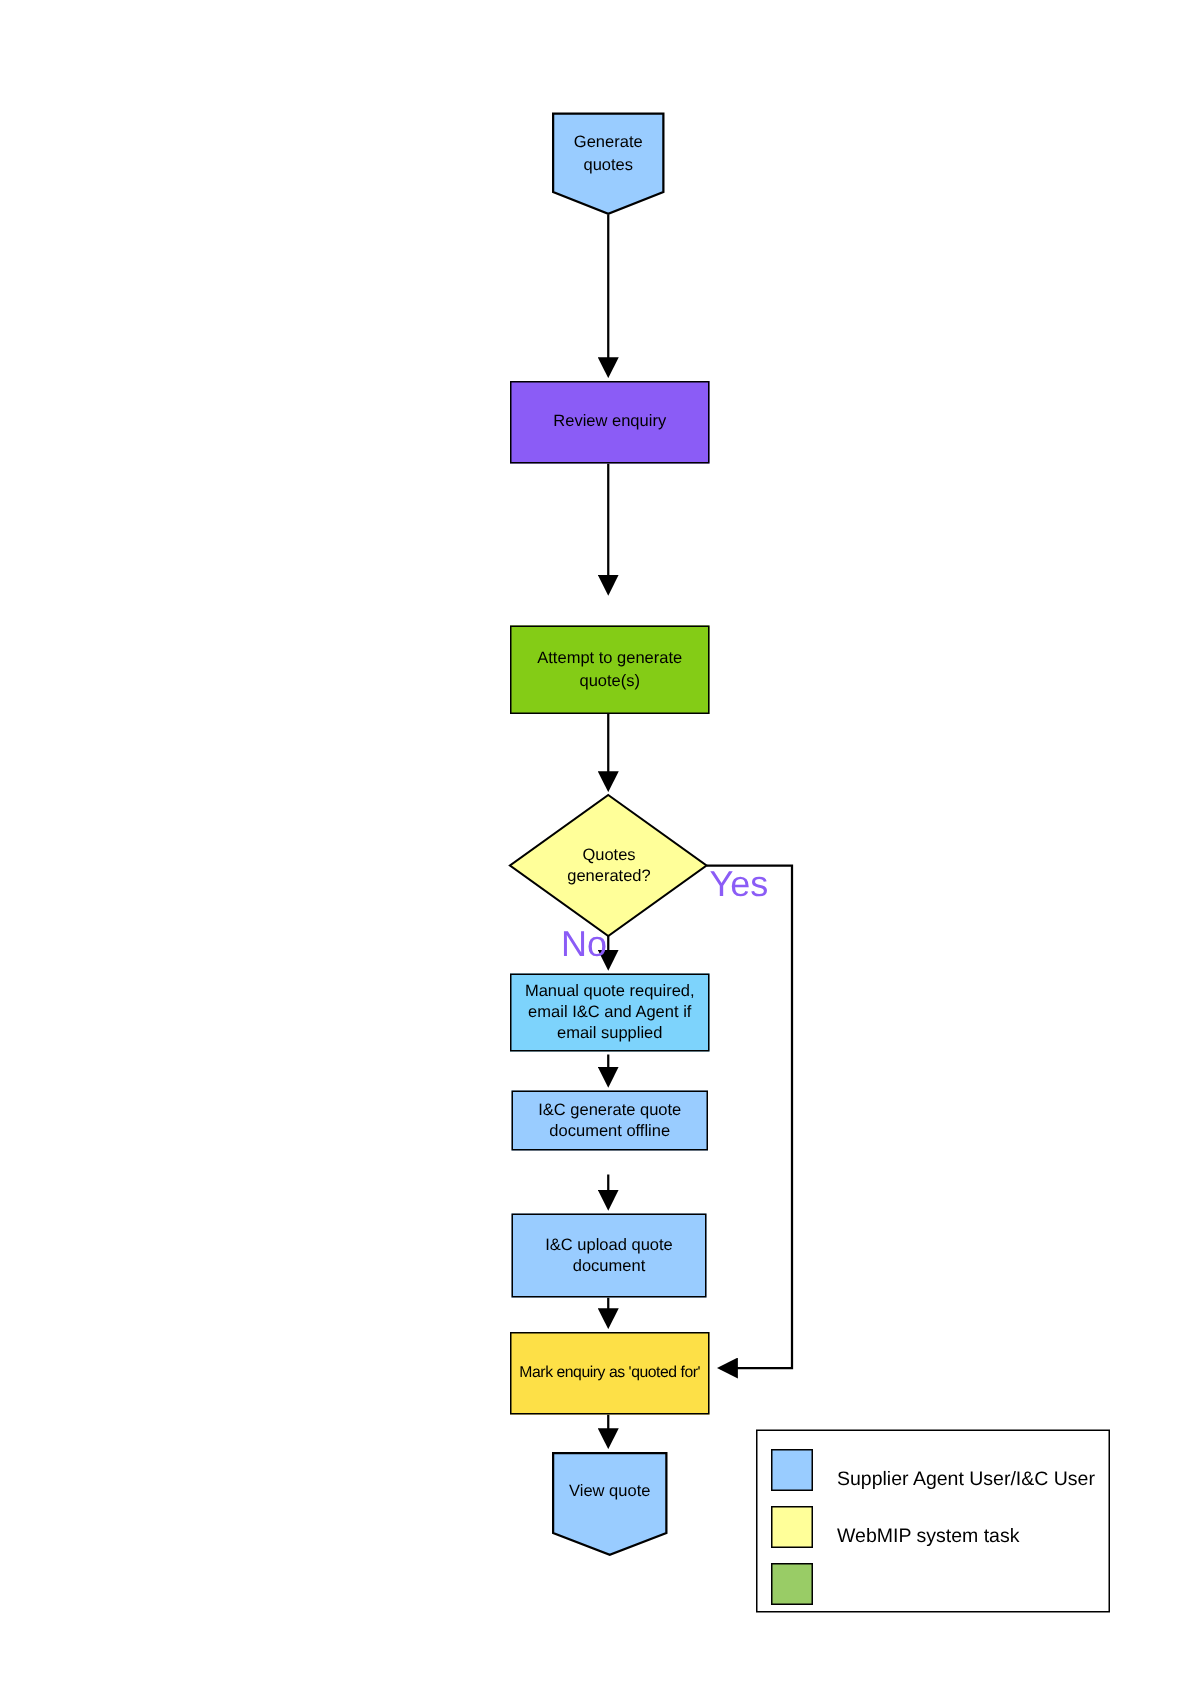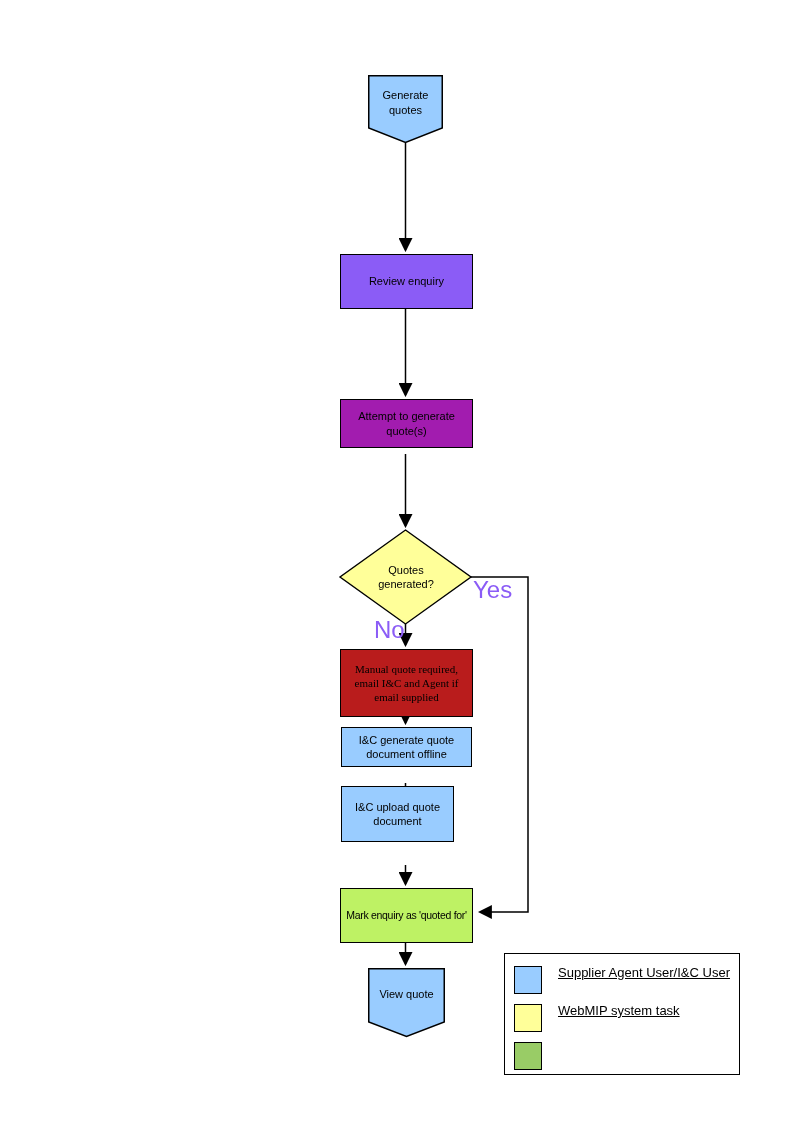--- a/index.html
+++ b/index.html
@@ -19,21 +19,21 @@
   .shape-label { border:none; background:transparent !important; }
   .tight { font-size:10.5px; letter-spacing:-0.3px; white-space:nowrap; padding:2px 0; }
   .branch-label {
     position:absolute; font-size:24px; line-height:1.05; color:#8b5cf6;
   }
   .legend {
     position:absolute; left:504px; top:953px; width:236px; height:122px;
     box-sizing:border-box; border:1.5px solid #000; background:#fff;
     display:flex; flex-direction:column; gap:10px; padding:12px 0 0 9px;
   }
-  .legend-row { display:flex; align-items:flex-start; gap:16px;text-decoration:underline; }
+  .legend-row { display:flex; align-items:flex-end; gap:16px; }
   .legend-swatch {
     width:28px; height:28px; box-sizing:border-box;
     border:1px solid #000; flex:0 0 auto;
   }
   .legend-label { font-size:13px; line-height:1.15; max-width:190px; }
 </style>
 </head>
 <body>
 
 <div id="canvas">
@@ -59,35 +59,35 @@
 
     <polygon points="368.75,75.75 442.25,75.75 442.25,128 405.5,142.5 368.75,128" stroke="#000" stroke-width="1.5" fill="#99CCFF"></polygon>
     <polygon points="405.5,530 471,577 405.5,624 340,577" stroke="#000" stroke-width="1.4" fill="#FFFF99"></polygon>
     <polygon points="368.75,968.75 444.25,968.75 444.25,1022 406.5,1036.5 368.75,1022" stroke="#000" stroke-width="1.5" fill="#99CCFF"></polygon>
   </svg>
 
   <div class="node shape-label" style="left:368px; top:80px; width:75px; height:45px;">Generate quotes</div>
 
   <div class="node box" style="left: 340px; top: 254px; width: 133px; height: 55px; background: #8b5cf6;">Review enquiry</div>
 
-  <div class="node box" style="left: 340px; top: 399px; width: 133px; height: 49px; background: #a21caf;">Attempt to generate quote(s)</div>
+  <div class="node box" style="left: 340px; top: 417px; width: 133px; height: 59px; background: #84cc16;">Attempt to generate quote(s)</div>
 
   <div class="node shape-label" style="left:356px; top:552px; width:100px; height:50px;">Quotes generated?</div>
 
   <div class="branch-label" style="left:473px; top:577px;">Yes</div>
 
   <div class="branch-label" style="left:374px; top:617px;">No</div>
 
-  <div class="node box" style="left: 340px; top: 649px; width: 133px; height: 68px; background: #b91c1c; font-family: Liberation Serif, serif;">Manual quote required, email I&amp;C and Agent if email supplied</div>
+  <div class="node box" style="left: 340px; top: 649px; width: 133px; height: 52px; background: #7dd3fc;">Manual quote required, email I&amp;C and Agent if email supplied</div>
 
   <div class="node box" style="left: 341px; top: 727px; width: 131px; height: 40px; background: rgb(153, 204, 255);">I&amp;C generate quote document offline</div>
 
-  <div class="node box" style="left: 341px; top: 786px; width: 113px; height: 56px; background: rgb(153, 204, 255);">I&amp;C upload quote document</div>
+  <div class="node box" style="left: 341px; top: 809px; width: 130px; height: 56px; background: rgb(153, 204, 255);">I&amp;C upload quote document</div>
 
-  <div class="node box tight" style="left: 340px; top: 888px; width: 133px; height: 55px; background: #bef264; text-align: center;">Mark enquiry as 'quoted for'</div>
+  <div class="node box tight" style="left: 340px; top: 888px; width: 133px; height: 55px; background: #fde047; text-align: center;">Mark enquiry as 'quoted for'</div>
 
   <div class="node shape-label" style="left:368px; top:972px; width:77px; height:45px;">View quote</div>
 
   <div class="legend">
     <div class="legend-row">
       <span class="legend-swatch" style="background: rgb(153, 204, 255);"></span>
       <span class="legend-label">Supplier Agent User/I&amp;C User</span>
     </div>
     <div class="legend-row">
       <span class="legend-swatch" style="background: rgb(255, 255, 153);"></span>

